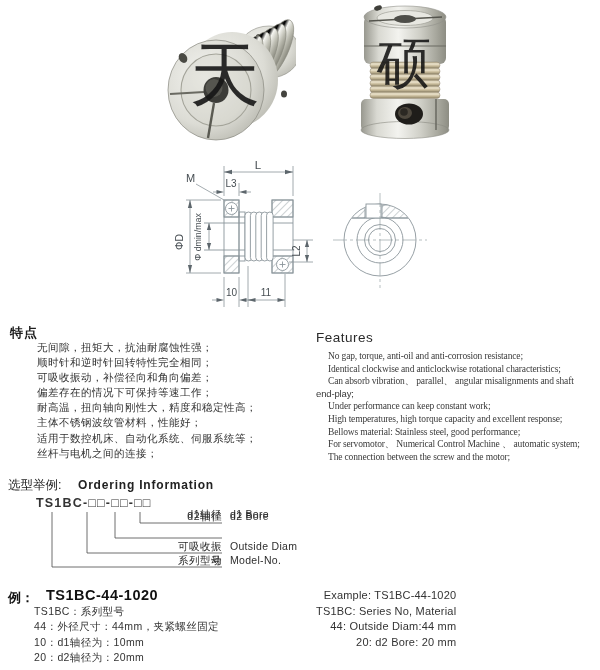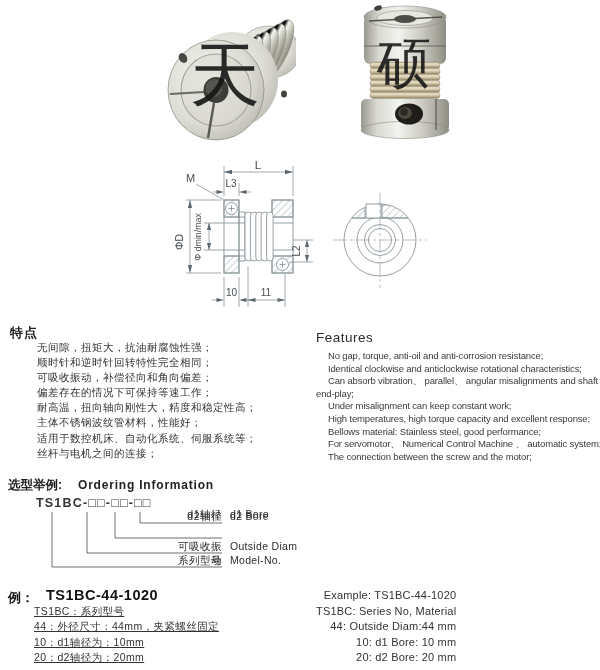--- a/index.html
+++ b/index.html
@@ -4,22 +4,22 @@
 <style>
   html,body{margin:0;padding:0;background:#fff;}
   .page{position:relative;width:600px;height:670px;background:#ffffff;overflow:hidden;
         font-family:"Liberation Sans","DejaVu Sans",sans-serif;color:#2b2b2b;}
   .abs{position:absolute;}
   
   .cn-head{font-size:13px;font-weight:bold;color:#1d1d1d;letter-spacing:1px;}
   .en-head{font-size:13.5px;font-weight:500;color:#2a2a2a;letter-spacing:0.5px;}
   .cn-list{font-size:10.5px;line-height:15.1px;color:#333;letter-spacing:0.5px;white-space:nowrap;}
   .en-list{font-size:9.5px;line-height:12.6px;color:#3a3a3a;letter-spacing:-0.15px;white-space:nowrap;}
-  .en-list .ind{padding-left:12px;}
-  .ord-head-cn{font-size:12.5px;font-weight:bold;color:#1d1d1d;}
+  .en-list .ind{padding-left:12px;font-family:Liberation Serif, serif;}
+  .ord-head-cn{font-size:12.5px;font-weight:normal;color:#1d1d1d;}
   .ord-head-en{font-size:12px;font-weight:bold;color:#222;letter-spacing:0.8px;}
   .model-code{font-size:12.5px;font-weight:bold;color:#333;letter-spacing:1.2px;}
   .ord-row{position:absolute;left:0;width:320px;height:14px;font-size:10.5px;color:#2e2e2e;}
   .ord-cn{position:absolute;left:168px;width:54px;text-align:right;letter-spacing:0.5px;}
   .ord-en{position:absolute;left:230px;letter-spacing:0.3px;}
   .ex-label{font-size:13px;font-weight:bold;color:#111;}
   .ex-model{font-size:14.5px;font-weight:bold;color:#111;letter-spacing:0.5px;}
   .ex-cn-list{font-size:10.5px;line-height:15.3px;color:#333;letter-spacing:0.4px;white-space:nowrap;}
   .ex-en-list{font-size:11px;line-height:15.6px;color:#333;letter-spacing:0.2px;white-space:nowrap;}
   svg text{font-family:"Liberation Sans","DejaVu Sans",sans-serif;}
@@ -243,21 +243,21 @@
     <div>适用于数控机床、自动化系统、伺服系统等；</div>
     <div>丝杆与电机之间的连接；</div>
   </div>
 
   <div class="abs en-head" style="left:316px;top:330px;">Features</div>
   <div class="abs en-list" style="left:316px;top:350px;">
     <div class="ind">No gap, torque, anti-oil and anti-corrosion resistance;</div>
     <div class="ind">Identical clockwise and anticlockwise rotational characteristics;</div>
     <div class="ind">Can absorb vibration、 parallel、 angular misalignments and shaft</div>
     <div>end-play;</div>
-    <div class="ind">Under misalignment can keep constant work;</div>
+    <div class="ind">Under performance can keep constant work;</div>
     <div class="ind">High temperatures, high torque capacity and excellent response;</div>
     <div class="ind">Bellows material: Stainless steel, good performance;</div>
     <div class="ind">For servomotor、 Numerical Control Machine 、 automatic system;</div>
     <div class="ind">The connection between the screw and the motor;</div>
   </div>
 
   <div class="abs ord-head-cn" style="left:8px;top:477px;">选型举例:</div>
   <div class="abs ord-head-en" style="left:78px;top:478px;">Ordering Information</div>
   <div class="abs model-code" style="left:36px;top:496px;">TS1BC-□□-□□-□□</div>
 
@@ -282,28 +282,27 @@
     <span class="ord-cn">可吸收振动</span>
     <span class="ord-en">Outside Diam</span>
   </div>
   <div class="ord-row" style="top:554px;">
     <span class="ord-cn">系列型号</span>
     <span class="ord-en">Model-No.</span>
   </div>
 
   <div class="abs ex-label" style="left:8px;top:589px;">例：</div>
   <div class="abs ex-model" style="left:46px;top:587px;">TS1BC-44-1020</div>
-  <div class="abs ex-cn-list" style="left:34px;top:604px;text-decoration:underline;">
+  <div class="abs ex-cn-list" style="left:34px;top:604px;">
     <div>TS1BC：系列型号</div>
     <div>44：外径尺寸：44mm，夹紧螺丝固定</div>
     <div>10：d1轴径为：10mm</div>
     <div>20：d2轴径为：20mm</div>
   </div>
 
   <div class="abs ex-en-list" style="left:316px;top:588px;text-align:right;">
     <div>Example: TS1BC-44-1020</div>
     <div>TS1BC: Series  No, Material</div>
     <div>44: Outside  Diam:44 mm</div>
-    <div>10: d1  Bore: 10 mm</div>
     <div>20: d2  Bore: 20 mm</div>
   </div>
 
 </div>
 
 </body></html>

